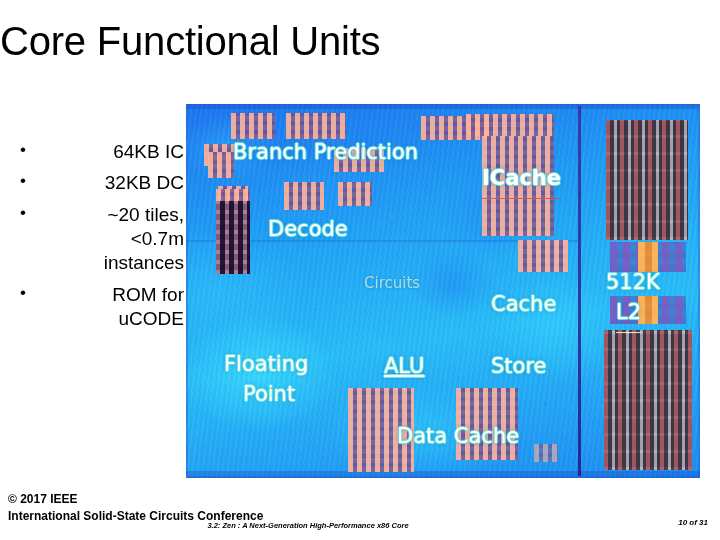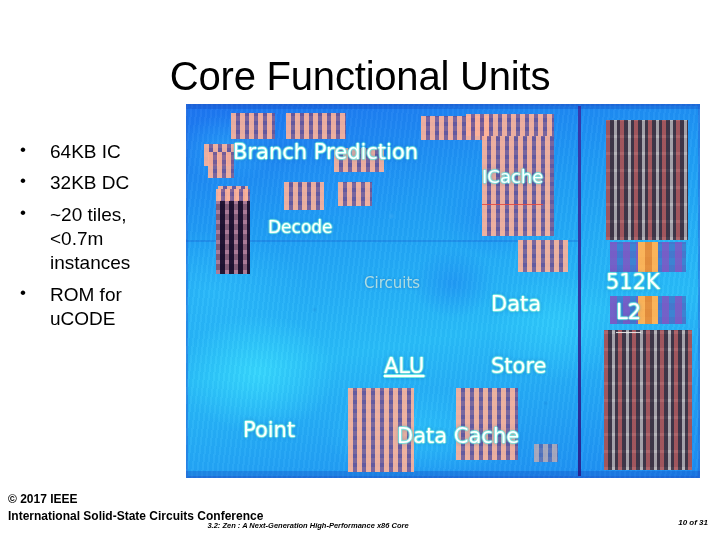--- a/index.html
+++ b/index.html
@@ -15,39 +15,38 @@
     font-family: "Liberation Sans", sans-serif;
     -webkit-font-smoothing: antialiased;
   }
 
   
   #slide-title {
     position: absolute;
     left: 0;
     top: 19px;
     width: 720px;
-    text-align: center;
     font-family: "Liberation Sans", sans-serif;
     font-size: 40px;
     font-weight: 400;
     color: #000000;
     letter-spacing: -0.2px;
     white-space: nowrap;
-    margin-top: 35px;
   }
 
   
   #bullet-list {
     position: absolute;
     left: 8px;
     top: 140px;
     width: 176px;
     list-style: none;
     margin: 0;
     padding: 0;
+    text-align: right;
   }
   #bullet-list li {
     position: relative;
     padding-left: 42px;
     margin-bottom: 7px;
     font-size: 19px;
     line-height: 1.28;
     color: #000000;
     font-family: "Liberation Sans", sans-serif;
   }
@@ -191,28 +190,28 @@
        0 -1px 1px rgba(120,235,225,0.95),
        0 0 4px rgba(0,80,160,0.55);
     pointer-events: none;
   }
   .die-label.dim {
     color: #cfe8dd;
     opacity: 0.80;
     text-shadow: 0 0 3px rgba(0,70,150,0.5);
   }
   #label-branch-prediction { left: 47px; top: 36px;  font-size: 21px; }
-  #label-decode            { left: 82px; top: 113px; font-size: 17px; }
-  #label-icache            { left: 296px; top: 62px; font-size: 18px;
-                             border-bottom: 1.5px solid rgba(230,70,60,0.85); padding-bottom: 17px; }
+  #label-decode            { left: 82px; top: 113px; font-size: 21px; }
+  #label-icache            { left: 296px; top: 62px; font-size: 21px;
+                             border-bottom: 1.5px solid rgba(230,70,60,0.85); padding-bottom: 8px; font-weight: bold; }
   #label-scheduler         { left: 178px; top: 170px; font-size: 15px; }
   #label-load              { left: 305px; top: 188px; font-size: 21px; }
   #label-store             { left: 305px; top: 218px; font-size: 21px; margin-top: 32px; }
   #label-floating          { left: 38px;  top: 248px; font-size: 21px; }
-  #label-point             { left: 57px;  top: 278px; font-size: 21px; margin-top: 36px; }
+  #label-point             { left: 57px;  top: 278px; font-size: 21px; }
   #label-alu               { left: 198px; top: 250px; font-size: 21px; text-decoration: underline; }
   #label-data-cache        { left: 211px; top: 320px; font-size: 21px; }
   #label-512k              { left: 420px; top: 166px; font-size: 21px; }
   #label-l2                { left: 430px; top: 196px; font-size: 21px;
                              border-bottom: 1.5px solid rgba(235,235,235,0.9); padding-bottom: 8px; }
 
   
   #footer-left {
     position: absolute;
     left: 8px;
@@ -293,22 +292,23 @@
   <div class="logicpatch" style="left:424px; top:138px; width:76px; height:30px;"></div>
   <div class="logicpatch orange" style="left:452px; top:138px; width:20px; height:30px;"></div>
   <div class="logicpatch" style="left:424px; top:192px; width:76px; height:28px;"></div>
   <div class="logicpatch orange" style="left:452px; top:192px; width:20px; height:28px;"></div>
   <div class="l2arr" style="left:418px; top:226px; width:88px; height:140px;"></div>
 
   <div class="die-label" id="label-branch-prediction">Branch Prediction</div>
   <div class="die-label" id="label-decode">Decode</div>
   <div class="die-label" id="label-icache">ICache</div>
   <div class="die-label dim" id="label-scheduler">Circuits</div>
-  <div class="die-label" id="label-load">Data</div>
+  <div class="die-label" id="label-load">Cache</div>
   <div class="die-label" id="label-store">Store</div>
+  <div class="die-label" id="label-floating">Floating</div>
   <div class="die-label" id="label-point">Point</div>
   <div class="die-label" id="label-alu">ALU</div>
   <div class="die-label" id="label-data-cache">Data Cache</div>
   <div class="die-label" id="label-512k">512K</div>
   <div class="die-label" id="label-l2">L2</div>
 </div>
 
 <div id="footer-left">
   <div>© 2017 IEEE</div>
   <div>International Solid-State Circuits Conference</div>

